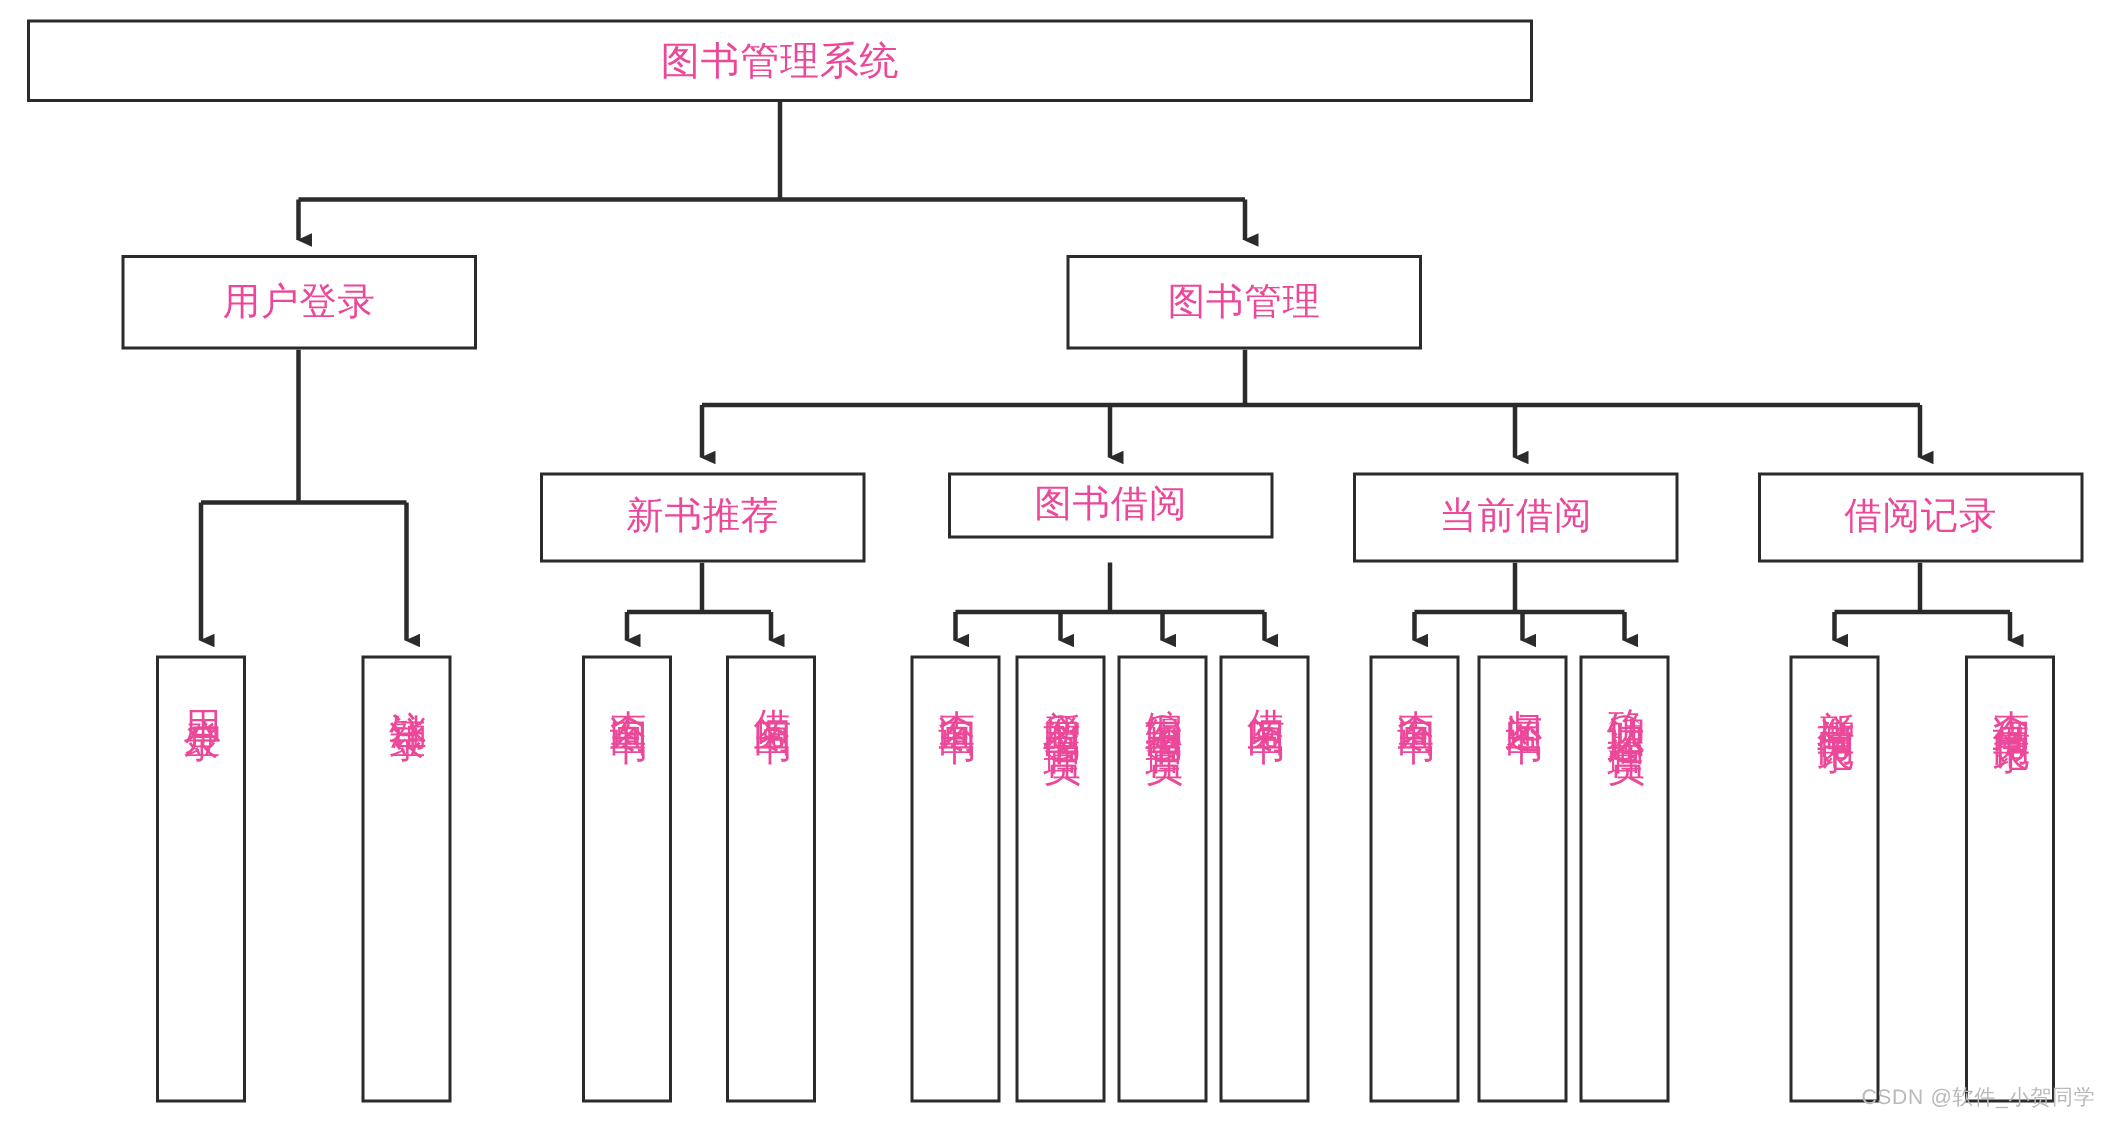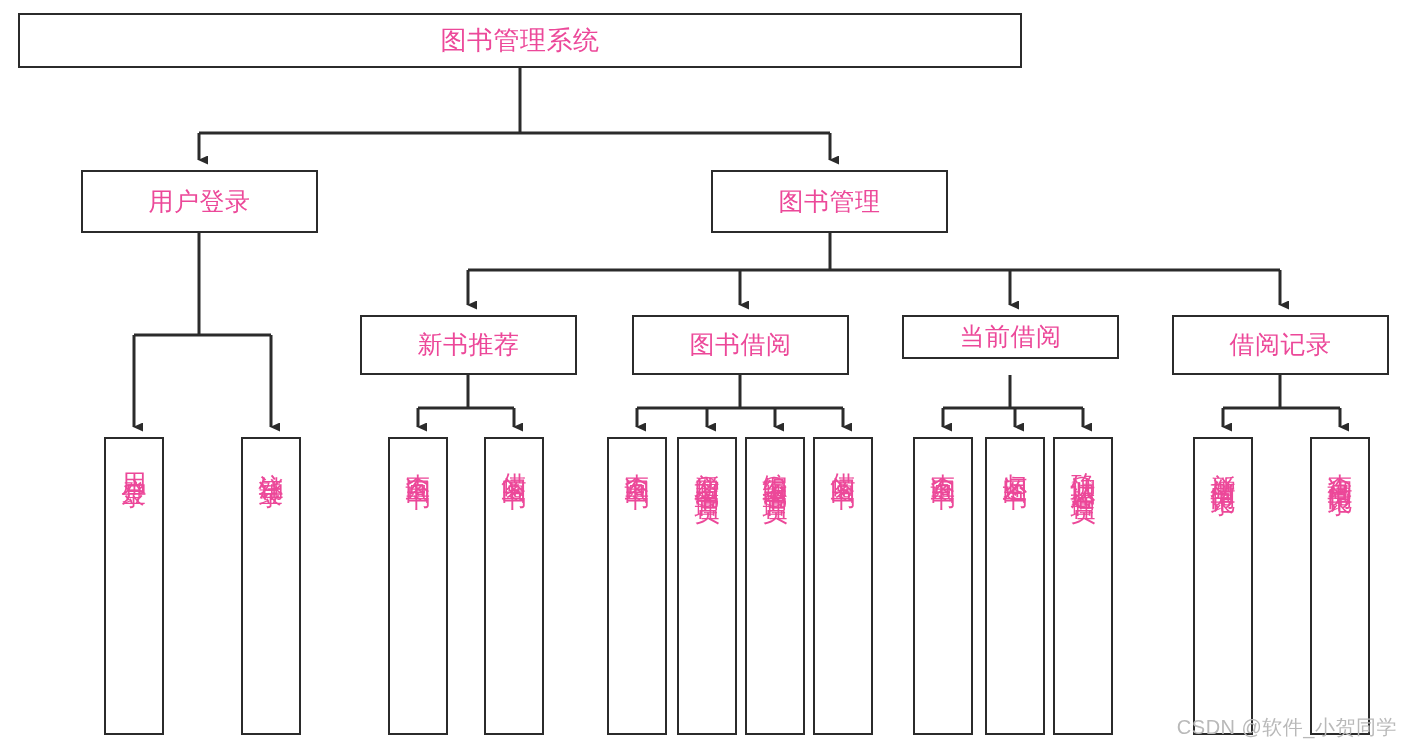--- a/index.html
+++ b/index.html
@@ -57,21 +57,21 @@
     letter-spacing: 4px;
     line-height: 1;
   }
   .node.root .node-label {
     font-size: 26px;
   }
   #watermark {
     position: absolute;
     right: 8px;
     bottom: 6px;
-    font-size: 20px;
+    font-size: 14px;
     color: #b9b9b9;
     z-index: 5;
     white-space: nowrap;
     letter-spacing: 0.5px;
   }
 </style>
 </head>
 <body>
 
 <div id="diagram-root">
@@ -135,25 +135,25 @@
   </div>
 
   <div class="node horizontal" style="left:711px; top:170px; width:237px; height:63px;justify-content:center;">
     <span class="node-label">图书管理</span>
   </div>
 
   <div class="node horizontal" style="left:360px; top:315px; width:217px; height:60px;">
     <span class="node-label">新书推荐</span>
   </div>
 
-  <div class="node horizontal" style="left:632px; top:315px; width:217px; height:60px;">
+  <div class="node horizontal" style="left:632px; top:315px; width:217px; height:44px;">
     <span class="node-label">图书借阅</span>
   </div>
 
-  <div class="node horizontal" style="left:902px; top:315px; width:217px; height:44px;">
+  <div class="node horizontal" style="left:902px; top:315px; width:217px; height:60px;">
     <span class="node-label">当前借阅</span>
   </div>
 
   <div class="node horizontal" style="left:1172px; top:315px; width:217px; height:60px;justify-content:center;">
     <span class="node-label">借阅记录</span>
   </div>
 
   <div class="node vertical" style="left:104px; top:437px; width:60px; height:298px;">
     <span class="node-label">用户登录</span>
   </div>

